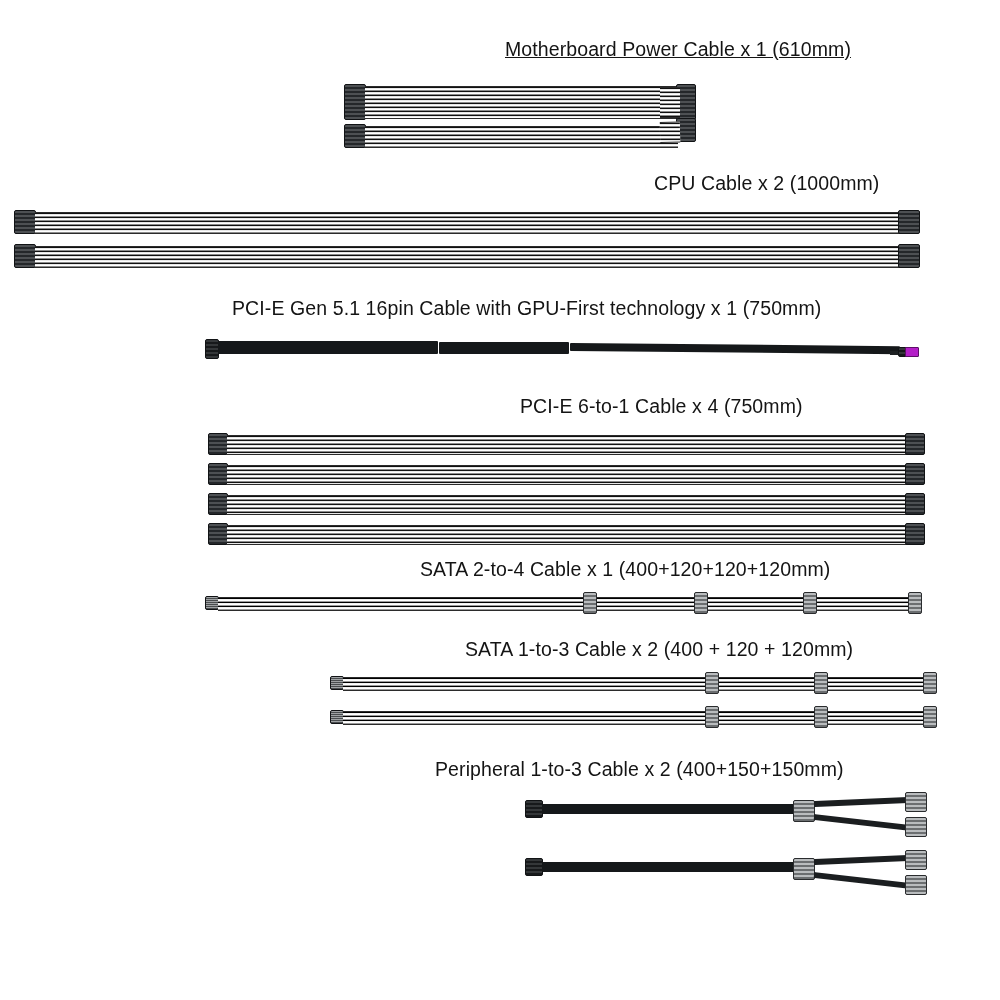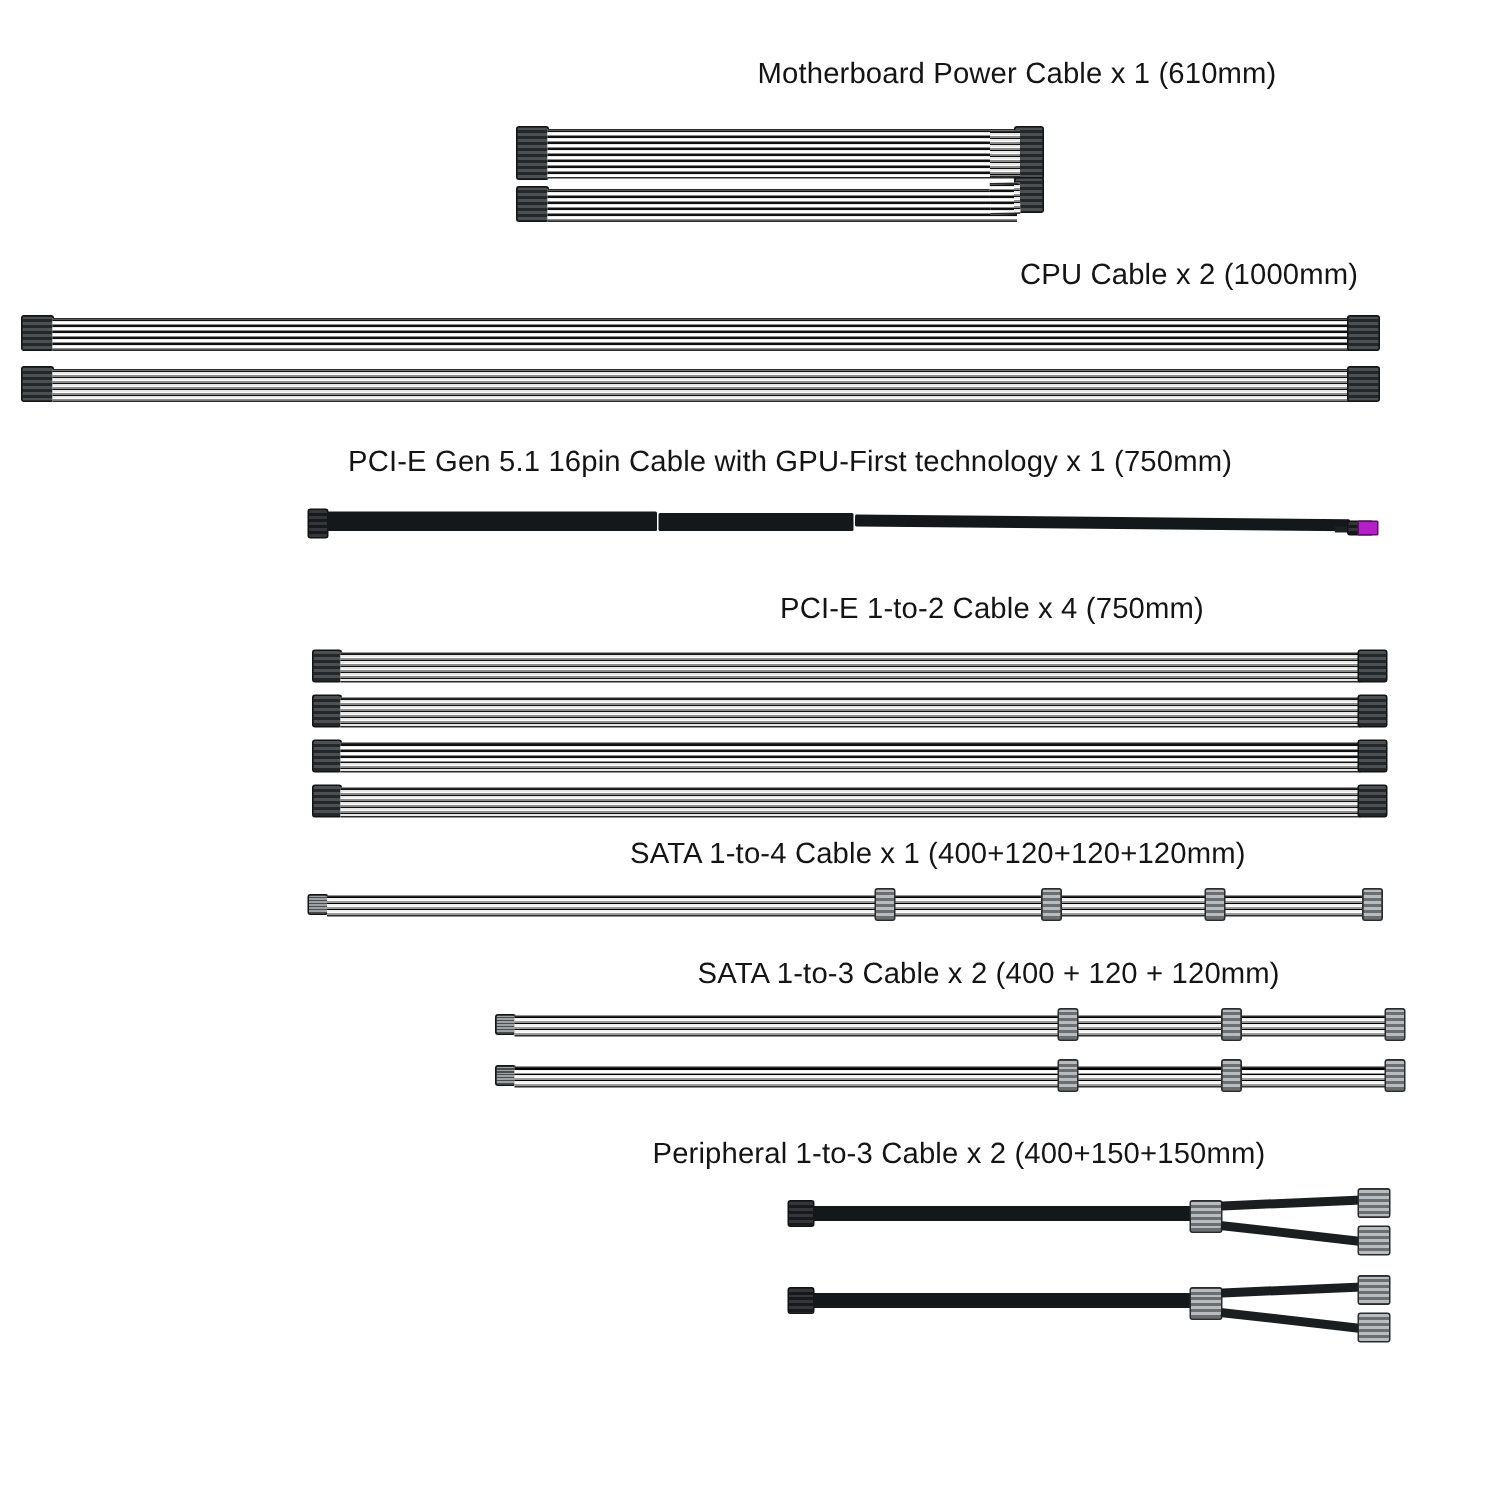--- a/index.html
+++ b/index.html
@@ -113,40 +113,40 @@
     position: absolute;
     background: #1e2123;
   }
 </style>
 </head>
 <body>
 
 <div class="sheet">
 
   <div class="group" style="top:0;height:165px;">
-    <div class="caption" style="left:505px;top:38px;">Motherboard Power  Cable x 1 (610mm)</div>
+    <div class="caption" style="left:505px;top:38px;text-decoration:underline;">Motherboard Power  Cable x 1 (610mm)</div>
 
     <div class="cable">
       <div class="conn" style="left:344px;top:84px;width:22px;height:36px;"></div>
       <div class="ribbon dense" style="left:365px;top:86px;width:313px;height:31px;"></div>
       <div class="conn" style="left:676px;top:84px;width:20px;height:36px;"></div>
 
       <div class="ribbon dense" style="left:660px;top:87px;width:20px;height:29px;"></div>
     </div>
 
     <div class="cable">
       <div class="conn" style="left:344px;top:124px;width:22px;height:24px;"></div>
       <div class="ribbon dense" style="left:365px;top:126px;width:313px;height:20px;"></div>
       <div class="conn" style="left:676px;top:118px;width:20px;height:24px;"></div>
       <div class="ribbon dense" style="left:660px;top:122px;width:20px;height:19px;transform:rotate(-1.2deg);transform-origin:left center;"></div>
     </div>
   </div>
 
   <div class="group" style="top:160px;height:125px;">
-    <div class="caption" style="left:680px;top:12px;">CPU Cable x 2 (1000mm)</div>
+    <div class="caption" style="left:654px;top:12px;">CPU Cable x 2 (1000mm)</div>
 
     <div class="cable">
       <div class="conn" style="left:14px;top:50px;width:22px;height:24px;"></div>
       <div class="ribbon dense" style="left:35px;top:52px;width:865px;height:20px;"></div>
       <div class="conn" style="left:898px;top:50px;width:22px;height:24px;"></div>
     </div>
 
     <div class="cable">
       <div class="conn" style="left:14px;top:84px;width:22px;height:24px;"></div>
       <div class="ribbon dense" style="left:35px;top:86px;width:865px;height:20px;"></div>
@@ -162,21 +162,21 @@
       <div class="sleeve" style="left:218px;top:56px;width:220px;height:13px;"></div>
       <div class="sleeve" style="left:439px;top:57px;width:130px;height:12px;"></div>
       <div class="sleeve" style="left:570px;top:58px;width:330px;height:8px;transform:rotate(0.55deg);transform-origin:left center;"></div>
       <div class="taper" style="left:890px;top:66px;width:18px;height:4px;"></div>
       <div class="conn dark" style="left:898px;top:62px;width:18px;height:10px;"></div>
       <div class="rgbtip" style="left:905px;top:62px;width:12px;height:8px;"></div>
     </div>
   </div>
 
   <div class="group" style="top:385px;height:170px;">
-    <div class="caption" style="left:520px;top:10px;">PCI-E 1-to-2 Cable x 4 (750mm)</div>
+    <div class="caption" style="left:520px;top:10px;">PCI-E 6-to-1 Cable x 4 (750mm)</div>
 
     <div class="cable">
       <div class="conn" style="left:208px;top:48px;width:20px;height:22px;"></div>
       <div class="ribbon dense" style="left:227px;top:50px;width:680px;height:18px;"></div>
       <div class="conn" style="left:905px;top:48px;width:20px;height:22px;"></div>
     </div>
     <div class="cable">
       <div class="conn" style="left:208px;top:78px;width:20px;height:22px;"></div>
       <div class="ribbon dense" style="left:227px;top:80px;width:680px;height:18px;"></div>
       <div class="conn" style="left:905px;top:78px;width:20px;height:22px;"></div>
@@ -187,21 +187,21 @@
       <div class="conn" style="left:905px;top:108px;width:20px;height:22px;"></div>
     </div>
     <div class="cable">
       <div class="conn" style="left:208px;top:138px;width:20px;height:22px;"></div>
       <div class="ribbon dense" style="left:227px;top:140px;width:680px;height:18px;"></div>
       <div class="conn" style="left:905px;top:138px;width:20px;height:22px;"></div>
     </div>
   </div>
 
   <div class="group" style="top:548px;height:85px;">
-    <div class="caption" style="left:420px;top:10px;">SATA 1-to-4 Cable x 1 (400+120+120+120mm)</div>
+    <div class="caption" style="left:420px;top:10px;">SATA 2-to-4 Cable x 1 (400+120+120+120mm)</div>
 
     <div class="cable">
       <div class="conn tiny" style="left:205px;top:48px;width:14px;height:14px;"></div>
       <div class="ribbon" style="left:218px;top:49px;width:700px;height:12px;"></div>
       <div class="conn light" style="left:583px;top:44px;width:14px;height:22px;"></div>
       <div class="conn light" style="left:694px;top:44px;width:14px;height:22px;"></div>
       <div class="conn light" style="left:803px;top:44px;width:14px;height:22px;"></div>
       <div class="conn light" style="left:908px;top:44px;width:14px;height:22px;"></div>
     </div>
   </div>

